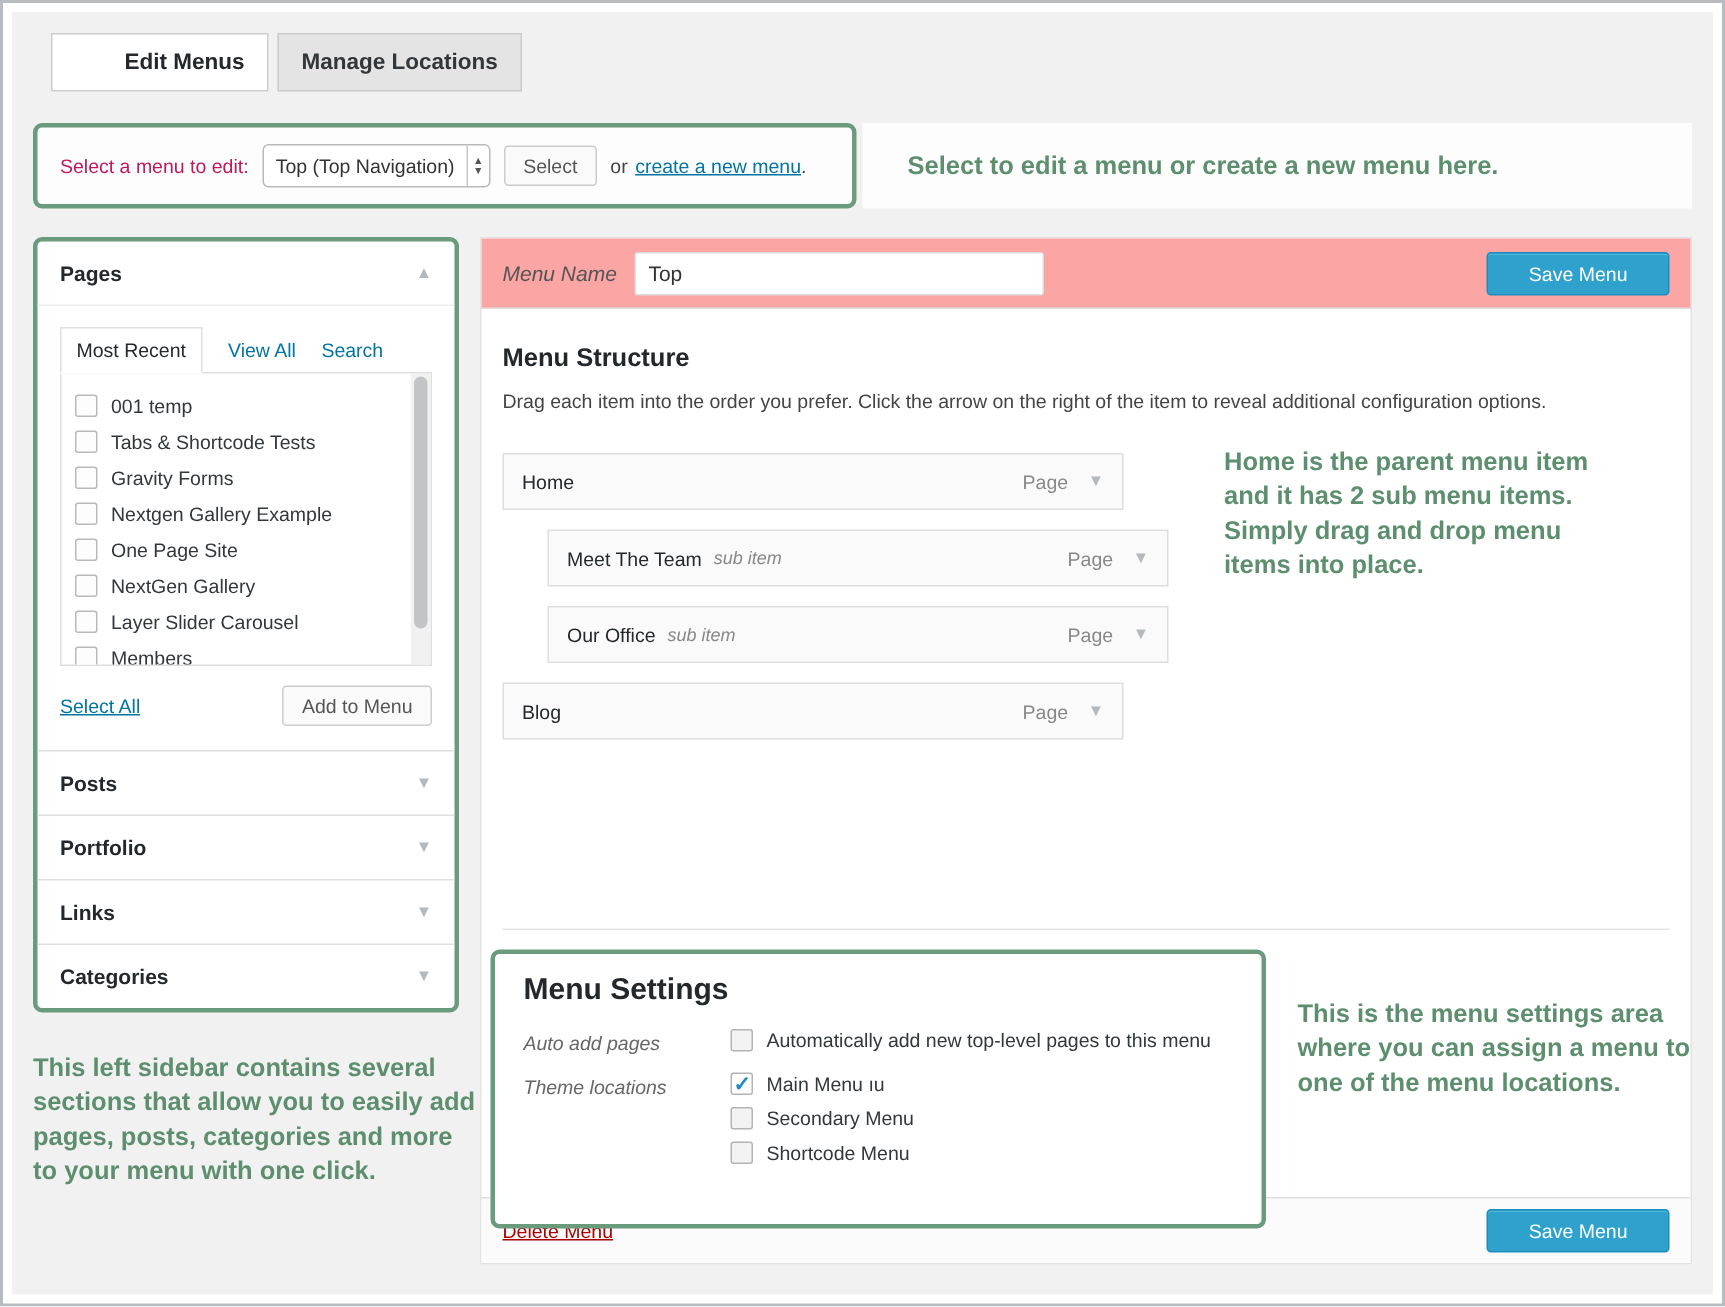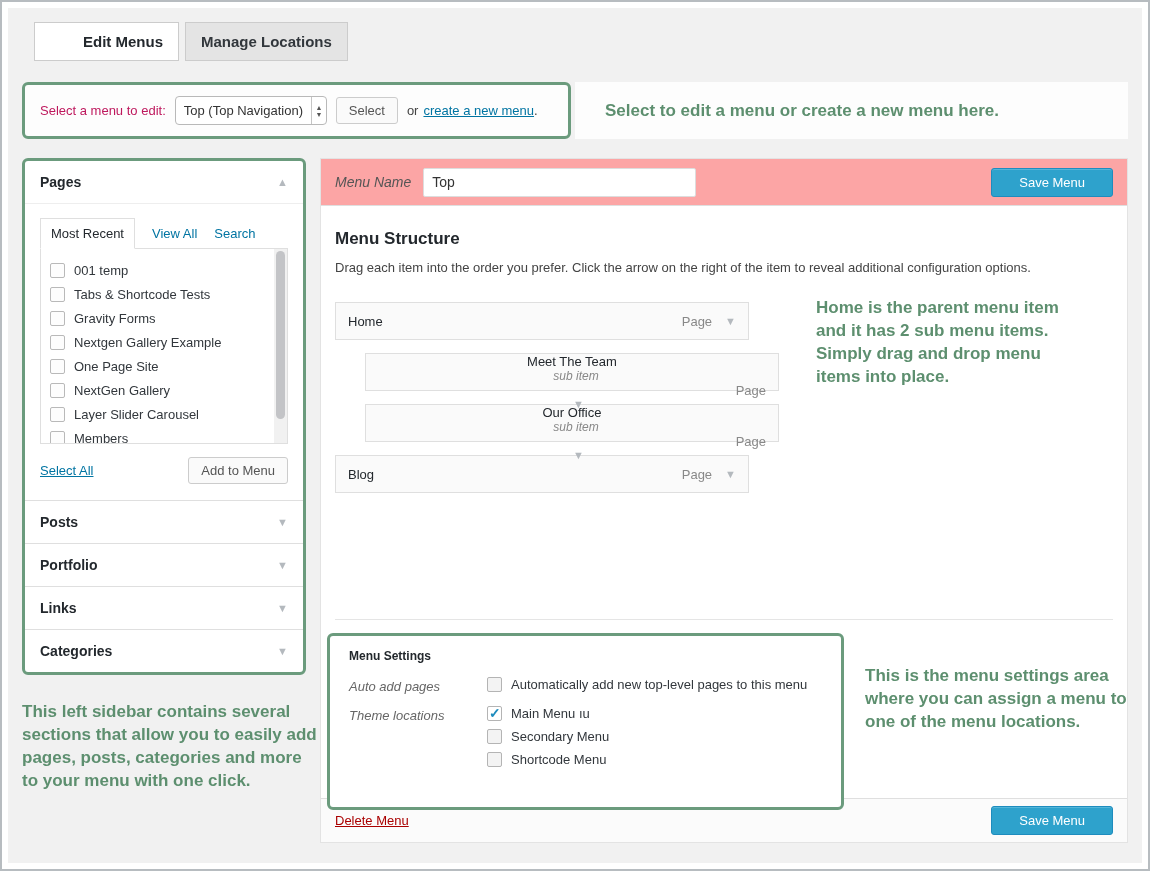--- a/index.html
+++ b/index.html
@@ -60,25 +60,25 @@
   .name-input { margin-left:12px; width:273px; height:29px; border:1px solid #ddd; border-radius:2px; font-size:14px; padding:0 8px; color:#333; font-family:"Liberation Sans",sans-serif; }
   .btn-primary { margin-left:auto; background:#2ea2cc; border:1px solid #1e8cbe; color:#fff; font-size:13px; padding:6px 27px; border-radius:3px; cursor:pointer; box-shadow:inset 0 1px 0 rgba(120,200,230,.5); }
   .editor-body { position:relative; padding:16px 14px 0 14px; height:592px; }
   .ms-title { font-size:17px; font-weight:bold; color:#23282d; margin:7px 0 11px 0; }
   .ms-desc { font-size:13px; color:#444; margin-bottom:27px; }
   .mi { width:414px; height:38px; background:#fafafa; border:1px solid #dfdfdf; display:flex; align-items:center; padding:0 12px; margin-bottom:13px; }
   .mi .nm { font-size:13px; font-weight:normal; color:#23282d; }
   .mi .sub { font-size:12px; font-style:italic; color:#888; margin-left:8px; }
   .mi .typ { margin-left:auto; font-size:13px; color:#888; }
   .mi .chev { margin-left:13px; }
-  .mi-sub { margin-left:30px;flex-direction:column; }
+  .mi-sub { margin-left:30px; }
   .note-structure { position:absolute; left:495px; top:90px; width:262px; }
   .hdiv { border-top:1px solid #e5e5e5; margin-top:126px; }
   .settings-box { margin-top:13px; margin-left:-8px; width:517px; padding:13px 19px 20px 19px; background:#fff; }
-  .set-title { font-size:12px; font-weight:bold; color:#23282d; margin-bottom:14px; }
+  .set-title { font-size:20px; font-weight:bold; color:#23282d; margin-bottom:14px; }
   .set-row { display:flex; margin-bottom:12px; }
   .set-row .lbl { width:138px; flex:none; font-style:italic; font-size:13px; color:#666; padding-top:2px; }
   .opt-line { display:flex; align-items:flex-start; margin-bottom:8px; }
   .opt-line .cb { background:#f3f3f3; border:1px solid #b4b4b4; margin-right:9px; position:relative; }
   .cb.checked { background:#fff; }
   .cb.checked::after { content:"\2713"; position:absolute; left:1px; top:-2px; color:#1e8cbe; font-size:14px; font-weight:bold; }
   .opt-line .txt { font-size:13px; color:#32373c; }
   .note-settings { position:absolute; left:544px; top:458px; width:286px; }
   .editor-footer { display:flex; align-items:center; background:#fbfbfb; border-top:1px solid #dfdfdf; padding:9px 14px; height:44px; }
   a.red { color:#a00; font-size:13px; text-decoration:underline; cursor:pointer; }

